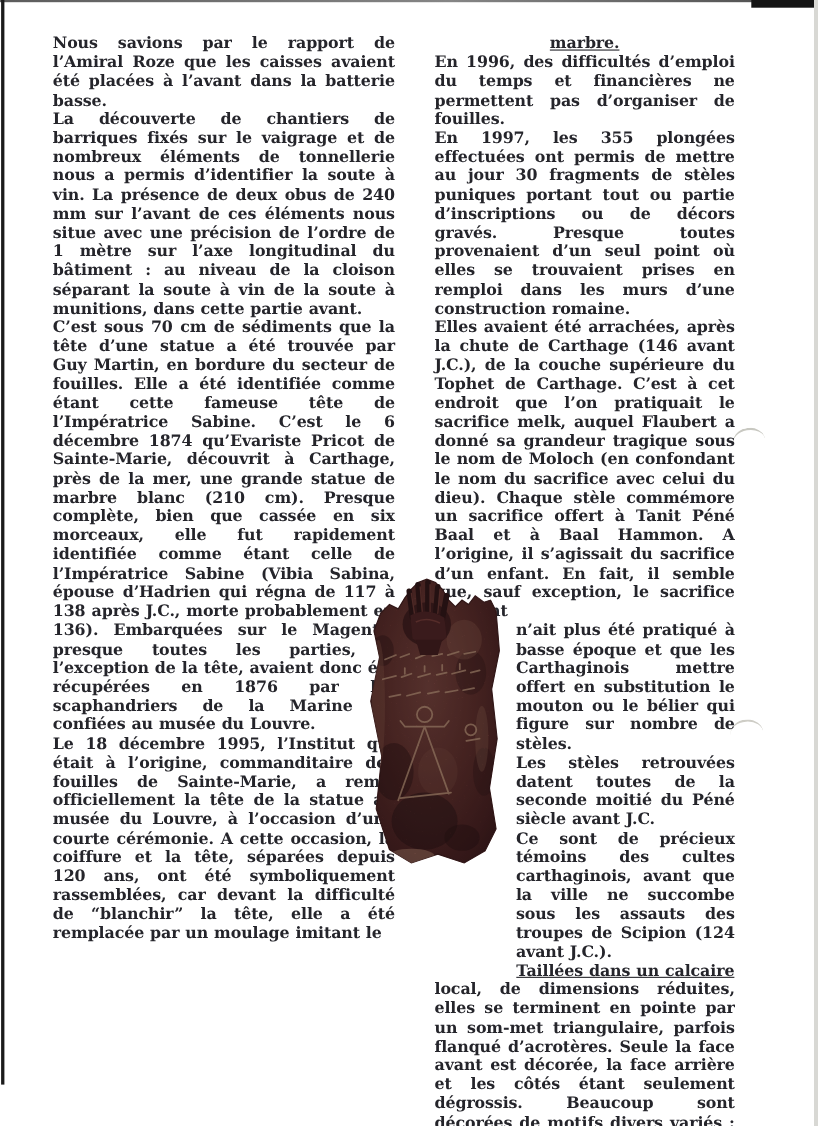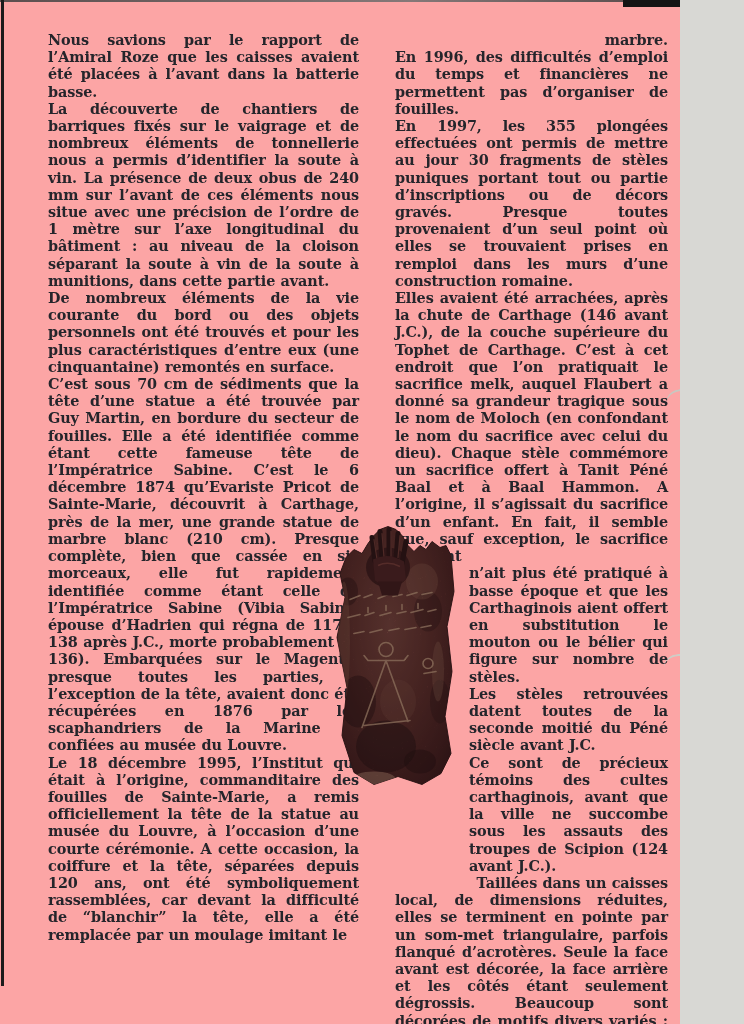--- a/index.html
+++ b/index.html
@@ -1,18 +1,18 @@
 <!DOCTYPE html>
 <html><head>
 <meta charset="utf-8">
 <style>
   html,body { margin:0; padding:0; background:#d8d8d4; }
   .page {
-    position:relative; width:680px; height:1024px;
-    background:#fca5a5; overflow:hidden;
+    position:relative; width:740px; height:1024px;
+    background:#ffffff; overflow:hidden;
     font-family:"DejaVu Serif", serif;
   }
   
   .edge-top    { position:absolute; left:0; top:0; width:744px; height:2px;
                  background:linear-gradient(to right,#3f3f3f,#707070 55%,#2a2a2a); opacity:.85; }
   .edge-top-right { position:absolute; right:0; top:0; width:57px; height:7px; background:#141414; }
   .edge-left   { position:absolute; left:1px; top:0; width:3px; height:986px; background:#1b1b1b; }
   .arc         { position:absolute; width:30px; height:24px; border-radius:50%;
                  border-top:2.5px solid #c8c8c1; }
   .arc-1 { left:666px; top:389px; transform:rotate(-10deg); }
@@ -22,53 +22,52 @@
     position:absolute; top:31px;
     font-weight:700; font-size:14.4px; line-height:17.2px;
     letter-spacing:-0.1px; word-spacing:0.5px;
     text-align:justify; color:#25252b;
   }
   .col-left  { left:48px;  width:311px; }
   .col-right { left:395px; width:273px; }
   .col p { margin:0; }
   .gap { margin-top:9px; }
   .narrow { margin-left:74px; width:199px; }
-  .single-line { text-align:right; }
+  .single-line { text-align:center;text-decoration:underline; }
   
   .stele { position:absolute; left:328px; top:521px; width:130px; height:273px; }
 </style>
 </head>
 <body>
 
 <div class="page">
 
   <div class="edge-top"></div>
   <div class="edge-top-right"></div>
   <div class="edge-left"></div>
   <div class="arc arc-1"></div>
   <div class="arc arc-2"></div>
 
   <div class="col col-left">
     <p>Nous savions par le rapport de l’Amiral Roze que les caisses avaient été placées à l’avant dans la batterie basse.</p>
     <p>La découverte de chantiers de barriques fixés sur le vaigrage et de nombreux éléments de tonnellerie nous a permis d’identifier la soute à vin. La présence de deux obus de 240 mm sur l’avant de ces éléments nous situe avec une précision de l’ordre de 1 mètre sur l’axe longitudinal du bâtiment : au niveau de la cloison séparant la soute à vin de la soute à munitions, dans cette partie avant.</p>
-    <p class="gap">De nombreux éléments de la vie courante du bord ou des objets personnels ont été trouvés et pour les plus caractéristiques d’entre eux (une cinquantaine) remontés en surface.</p>
     <p class="gap">C’est sous 70 cm de sédiments que la tête d’une statue a été trouvée par Guy Martin, en bordure du secteur de fouilles. Elle a été identifiée comme étant cette fameuse tête de l’Impératrice Sabine. C’est le 6 décembre 1874 qu’Evariste Pricot de Sainte-Marie, découvrit à Carthage, près de la mer, une grande statue de marbre blanc (210 cm). Presque complète, bien que cassée en six morceaux, elle fut rapidement identifiée comme étant celle de l’Impératrice Sabine (Vibia Sabina, épouse d’Hadrien qui régna de 117 à 138 après J.C., morte probablement en 136). Embarquées sur le Magenta, presque toutes les parties, à l’exception de la tête, avaient donc été récupérées en 1876 par les scaphandriers de la Marine et confiées au musée du Louvre.</p>
     <p>Le 18 décembre 1995, l’Institut qui était à l’origine, commanditaire des fouilles de Sainte-Marie, a remis officiellement la tête de la statue au musée du Louvre, à l’occasion d’une courte cérémonie. A cette occasion, la coiffure et la tête, séparées depuis 120 ans, ont été symboliquement rassemblées, car devant la difficulté de “blanchir” la tête, elle a été remplacée par un moulage imitant le</p>
   </div>
 
   <div class="col col-right">
     <p class="single-line">marbre.</p>
     <p class="gap">En 1996, des difficultés d’emploi du temps et financières ne permettent pas d’organiser de fouilles.</p>
     <p>En 1997, les 355 plongées effectuées ont permis de mettre au jour 30 fragments de stèles puniques portant tout ou partie d’inscriptions ou de décors gravés. Presque toutes provenaient d’un seul point où elles se trouvaient prises en remploi dans les murs d’une construction romaine.</p>
     <p>Elles avaient été arrachées, après la chute de Carthage (146 avant J.C.), de la couche supérieure du Tophet de Carthage. C’est à cet endroit que l’on pratiquait le sacrifice melk, auquel Flaubert a donné sa grandeur tragique sous le nom de Moloch (en confondant le nom du sacrifice avec celui du dieu). Chaque stèle commémore un sacrifice offert à Tanit Péné Baal et à Baal Hammon. A l’origine, il s’agissait du sacrifice d’un enfant. En fait, il semble que, sauf exception, le sacrifice d’enfant</p>
     <div class="narrow">
-      <p>n’ait plus été pratiqué à basse époque et que les Carthaginois aient offert en substitution le mouton ou le bélier qui figure sur nombre de stèles.</p>
+      <p>n’ait plus été pratiqué à basse époque et que les Carthaginois mettre offert en substitution le mouton ou le bélier qui figure sur nombre de stèles.</p>
       <p>Les stèles retrouvées datent toutes de la seconde moitié du Péné siècle avant J.C.</p>
       <p class="gap">Ce sont de précieux témoins des cultes carthaginois, avant que la ville ne succombe sous les assauts des troupes de Scipion (124 avant J.C.).</p>
-      <p class="single-line">Taillées dans un caisses</p>
+      <p class="single-line">Taillées dans un calcaire</p>
     </div>
     <p>local, de dimensions réduites, elles se terminent en pointe par un som-met triangulaire, parfois flanqué d’acrotères. Seule la face avant est décorée, la face arrière et les côtés étant seulement dégrossis. Beaucoup sont décorées de motifs divers variés : “signe de Tanit, mouton sacrifié, main, caducée, ondes marines, palmier, fleur de lotus, rosaces, frises d’oves, etc...”</p>
   </div>
 
   <svg class="stele" viewBox="0 0 130 272" xmlns="http://www.w3.org/2000/svg">
     <defs>
       <radialGradient id="stoneG" cx="45%" cy="38%" r="80%">
         <stop offset="0%" stop-color="#7a4640"></stop>
         <stop offset="45%" stop-color="#63322f"></stop>
         <stop offset="80%" stop-color="#4c2324"></stop>

